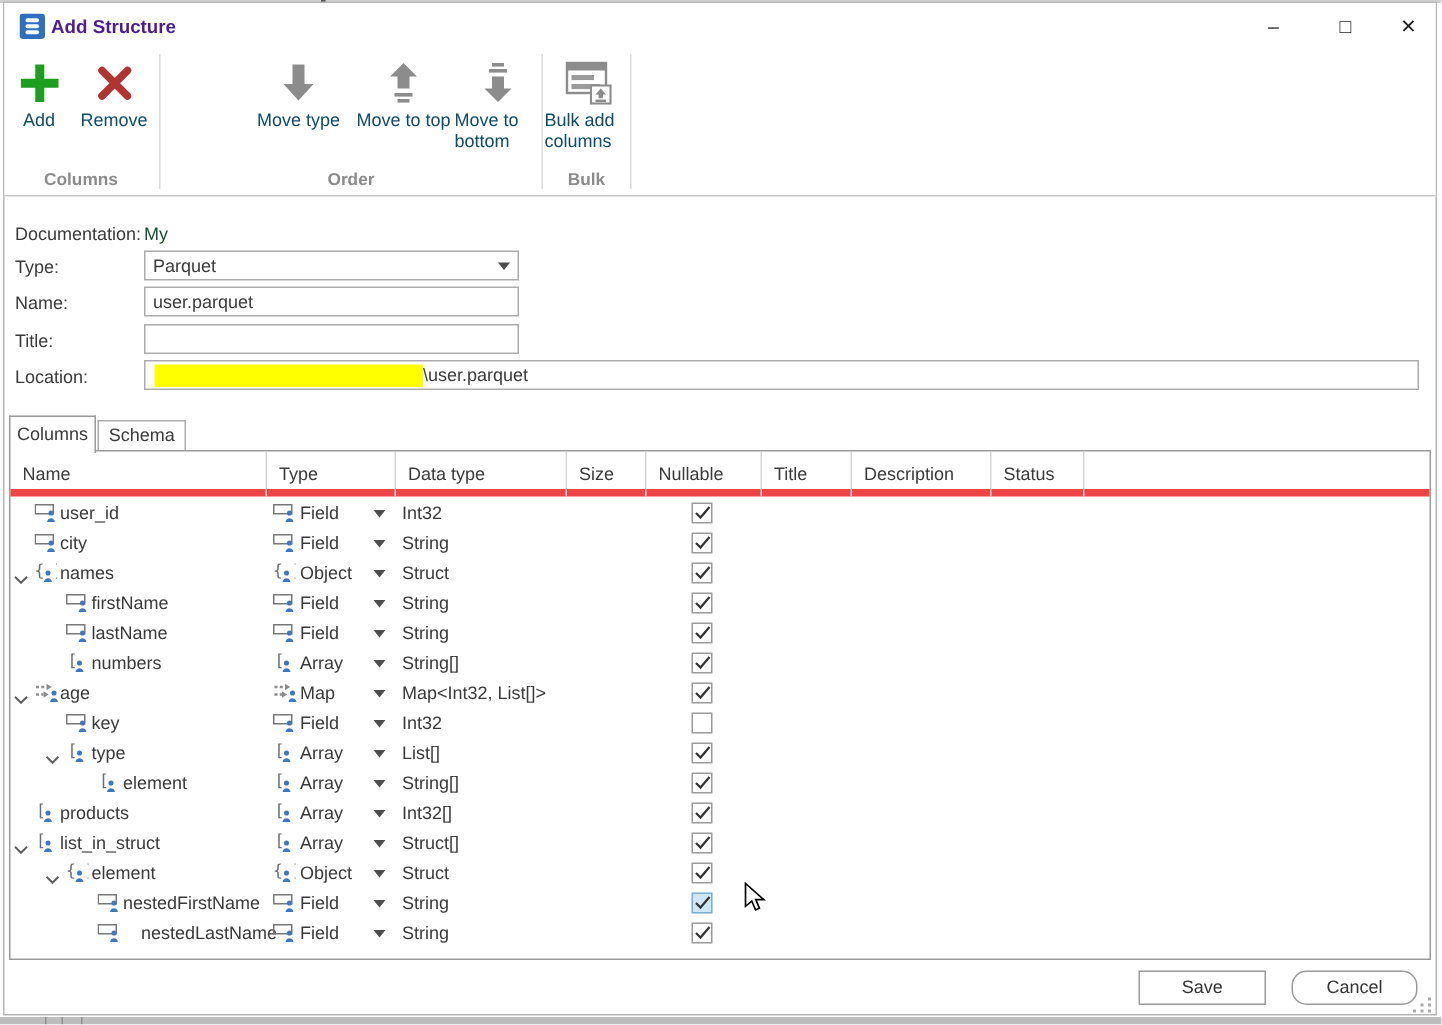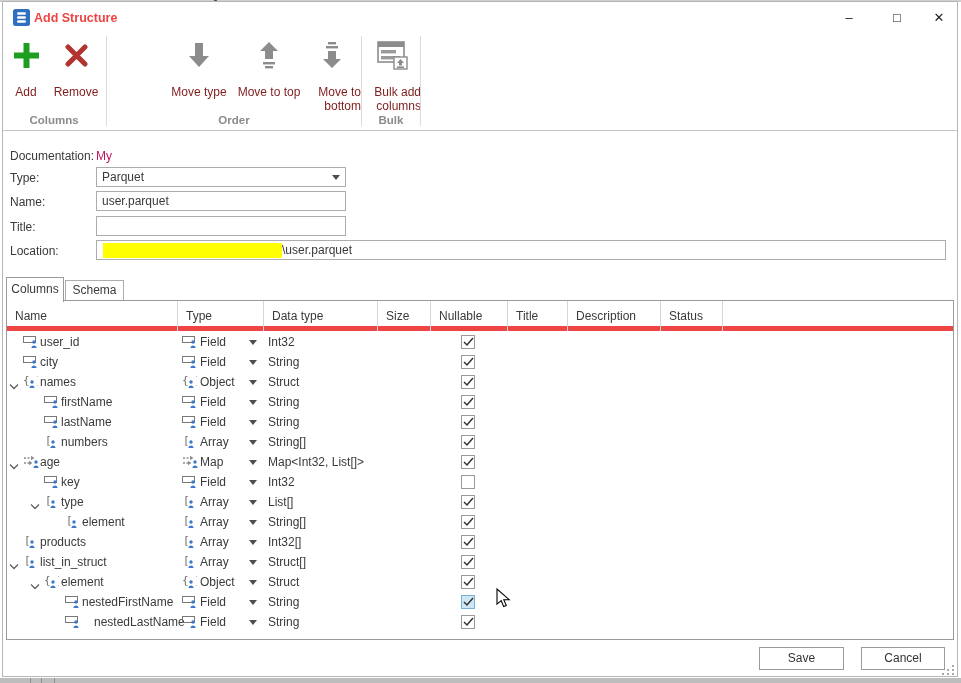--- a/index.html
+++ b/index.html
@@ -16,34 +16,34 @@
   #top-artifact { left:214px; top:0; width:3px; height:4px; background:#555; }
   #dialog-border { left:2px; top:1px; width:956px; height:676px; border:1px solid #b6b6b6; pointer-events:none; }
   #bottom-strip { left:0; top:678px; width:961px; height:5px; background:#bdbdbd; }
   .bottom-tick { top:678px; width:1px; height:5px; background:#8f8f8f; }
   #resize-grip { left:942px; top:665px; width:14px; height:12px; }
   #resize-grip i { position:absolute; width:2px; height:2px; background:#a9a9a9; }
 
   
   #titlebar { left:3px; top:2px; width:954px; height:28px; background:#fff; }
   #app-icon { left:10px; top:7px; width:17px; height:17px; }
-  #window-title { left:31px; top:9px; font-weight:bold; font-size:12.5px; color:#ef4444; }
+  #window-title { left:31px; top:9px; font-weight:bold; font-size:12.5px; color:#4c1d95; }
   .win-btn { top:4px; width:32px; height:23px; display:flex; align-items:center; justify-content:center; color:#222; font-size:13px; cursor:default; }
 
   
   #ribbon { left:3px; top:30px; width:954px; height:101px; background:#fff; border-bottom:1px solid #c8c8c8; }
   .rbtn { top:3px; display:flex; flex-direction:column; align-items:center; padding-top:4px; }
   .rbtn .icn { height:36px; display:flex; align-items:center; justify-content:center; }
-  .rbtn .lbl { margin-top:12px; text-align:right; line-height:1.2; color:#7f1d1d; }
+  .rbtn .lbl { margin-top:0; text-align:left; line-height:1.2; color:#0c4a6e; }
   .rib-sep { top:6px; width:1px; height:90px; background:#dcdcdc; }
   .group-label { top:84px; text-align:center; font-weight:bold; color:#8b8b8b; font-size:11.5px; }
 
   
   .form-label { left:10px; color:#3a3a3a; }
-  .form-value { color:#be185d; }
+  .form-value { color:#14532d; }
   .tbx { border:1px solid #acacac; background:#fff; height:20px; font-family:inherit; font-size:12px; color:#3a3a3a; padding:0 5px; line-height:18px; }
   #type-combo { left:96px; top:167px; width:250px; display:flex; align-items:center; justify-content:space-between; }
   .dd-arrow { width:0; height:0; border-left:4px solid transparent; border-right:4px solid transparent; border-top:5px solid #4d4d4d; }
   #name-input { left:96px; top:191px; width:250px; }
   #title-input { left:96px; top:216px; width:250px; }
   #location-input { left:96px; top:240px; width:850px; display:flex; align-items:center; }
   #location-redaction { width:179px; height:15px; margin-left:1px; }
 
   
   .tab { background:#fff; text-align:center; z-index:3; }
@@ -60,21 +60,21 @@
   .cell-text { position:absolute; top:0; height:20px; line-height:20px; white-space:nowrap; }
   .chev { position:absolute; top:7px; }
   .ticon { position:absolute; top:3px; }
   .chk { position:absolute; left:454px; top:3px; width:14px; height:14px; border:1px solid #9a9a9a; background:#fff; display:flex; align-items:center; justify-content:center; }
   .chk.hl { background:#cfe6f7; border-color:#7ab0d4; }
   .type-dd { position:absolute; left:242px; top:8px; }
 
   
   .footer-btn { top:647px; height:23px; border:1px solid #9a9a9a; background:#fff; text-align:center; line-height:21px; color:#333; }
   #save-button { left:759px; width:85px; }
-  #cancel-button { left:861px; width:84px; }
+  #cancel-button { left:861px; width:84px;border-radius:10px; }
 
   #mouse-cursor { left:496px; top:588px; z-index:9; }
 </style>
 </head>
 <body>
 
 <div class="abs" id="top-strip"></div>
 <div class="abs" id="top-artifact"></div>
 <div class="abs" id="dialog-border"></div>
 

